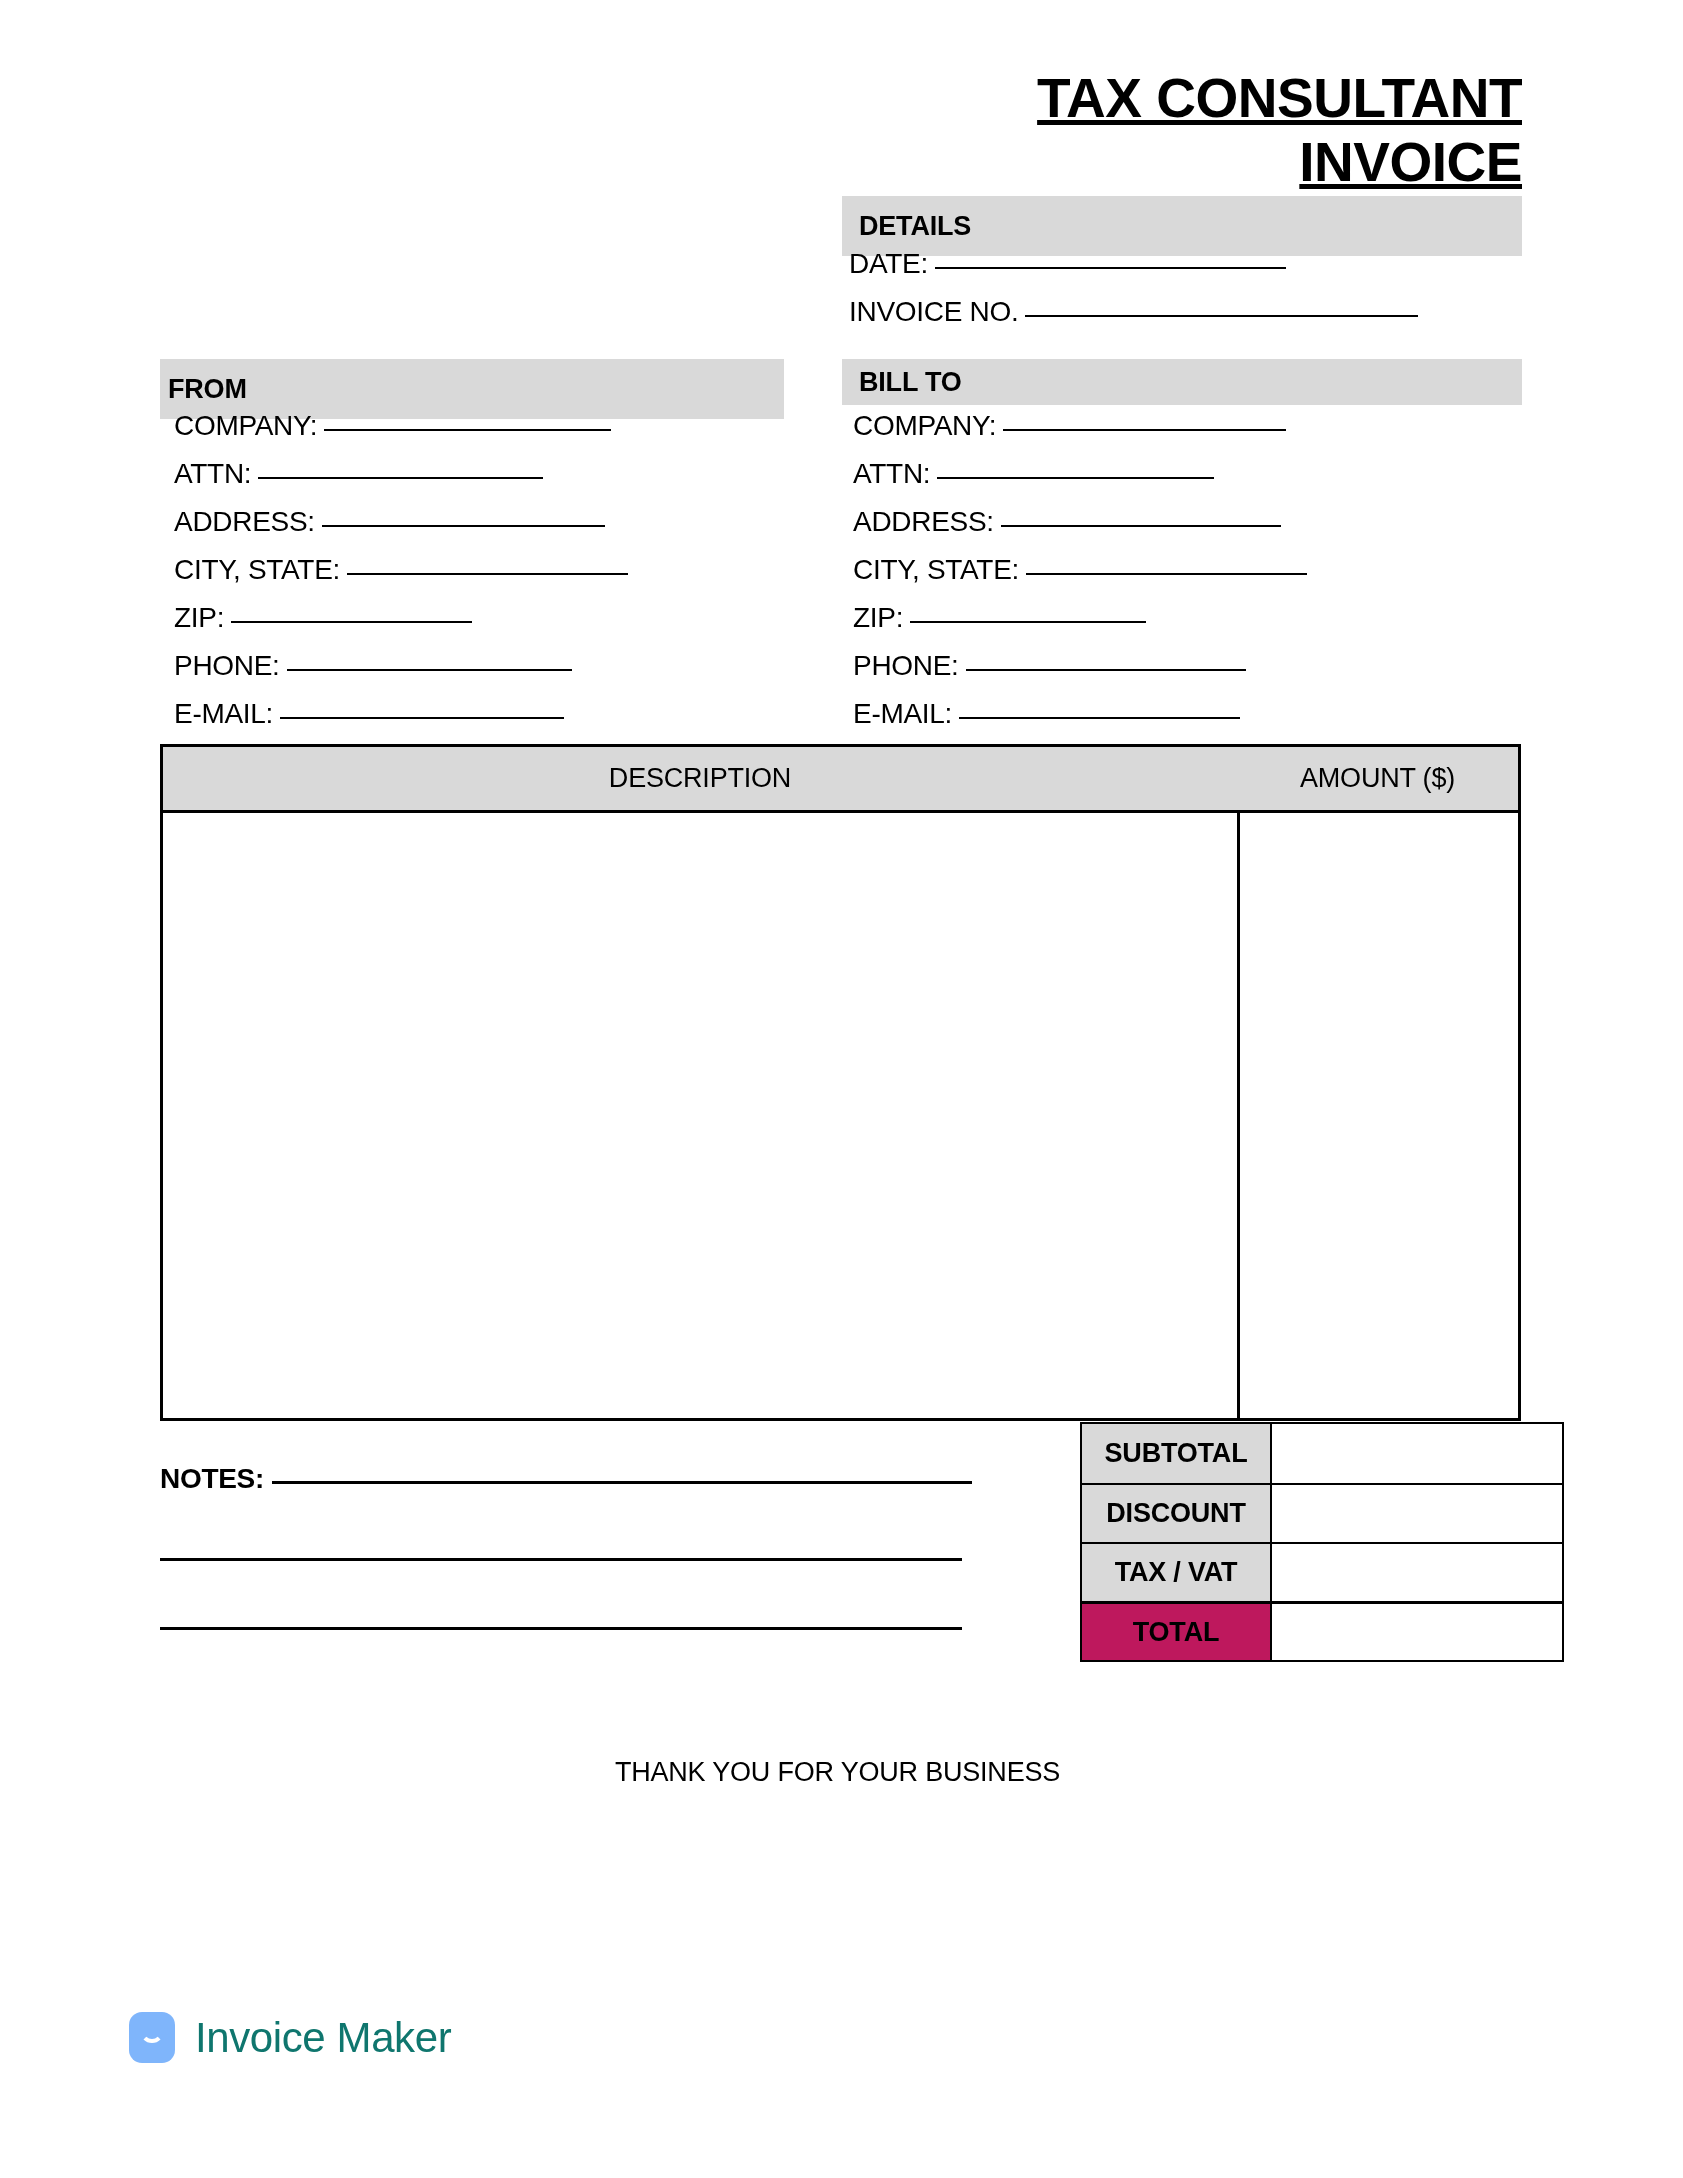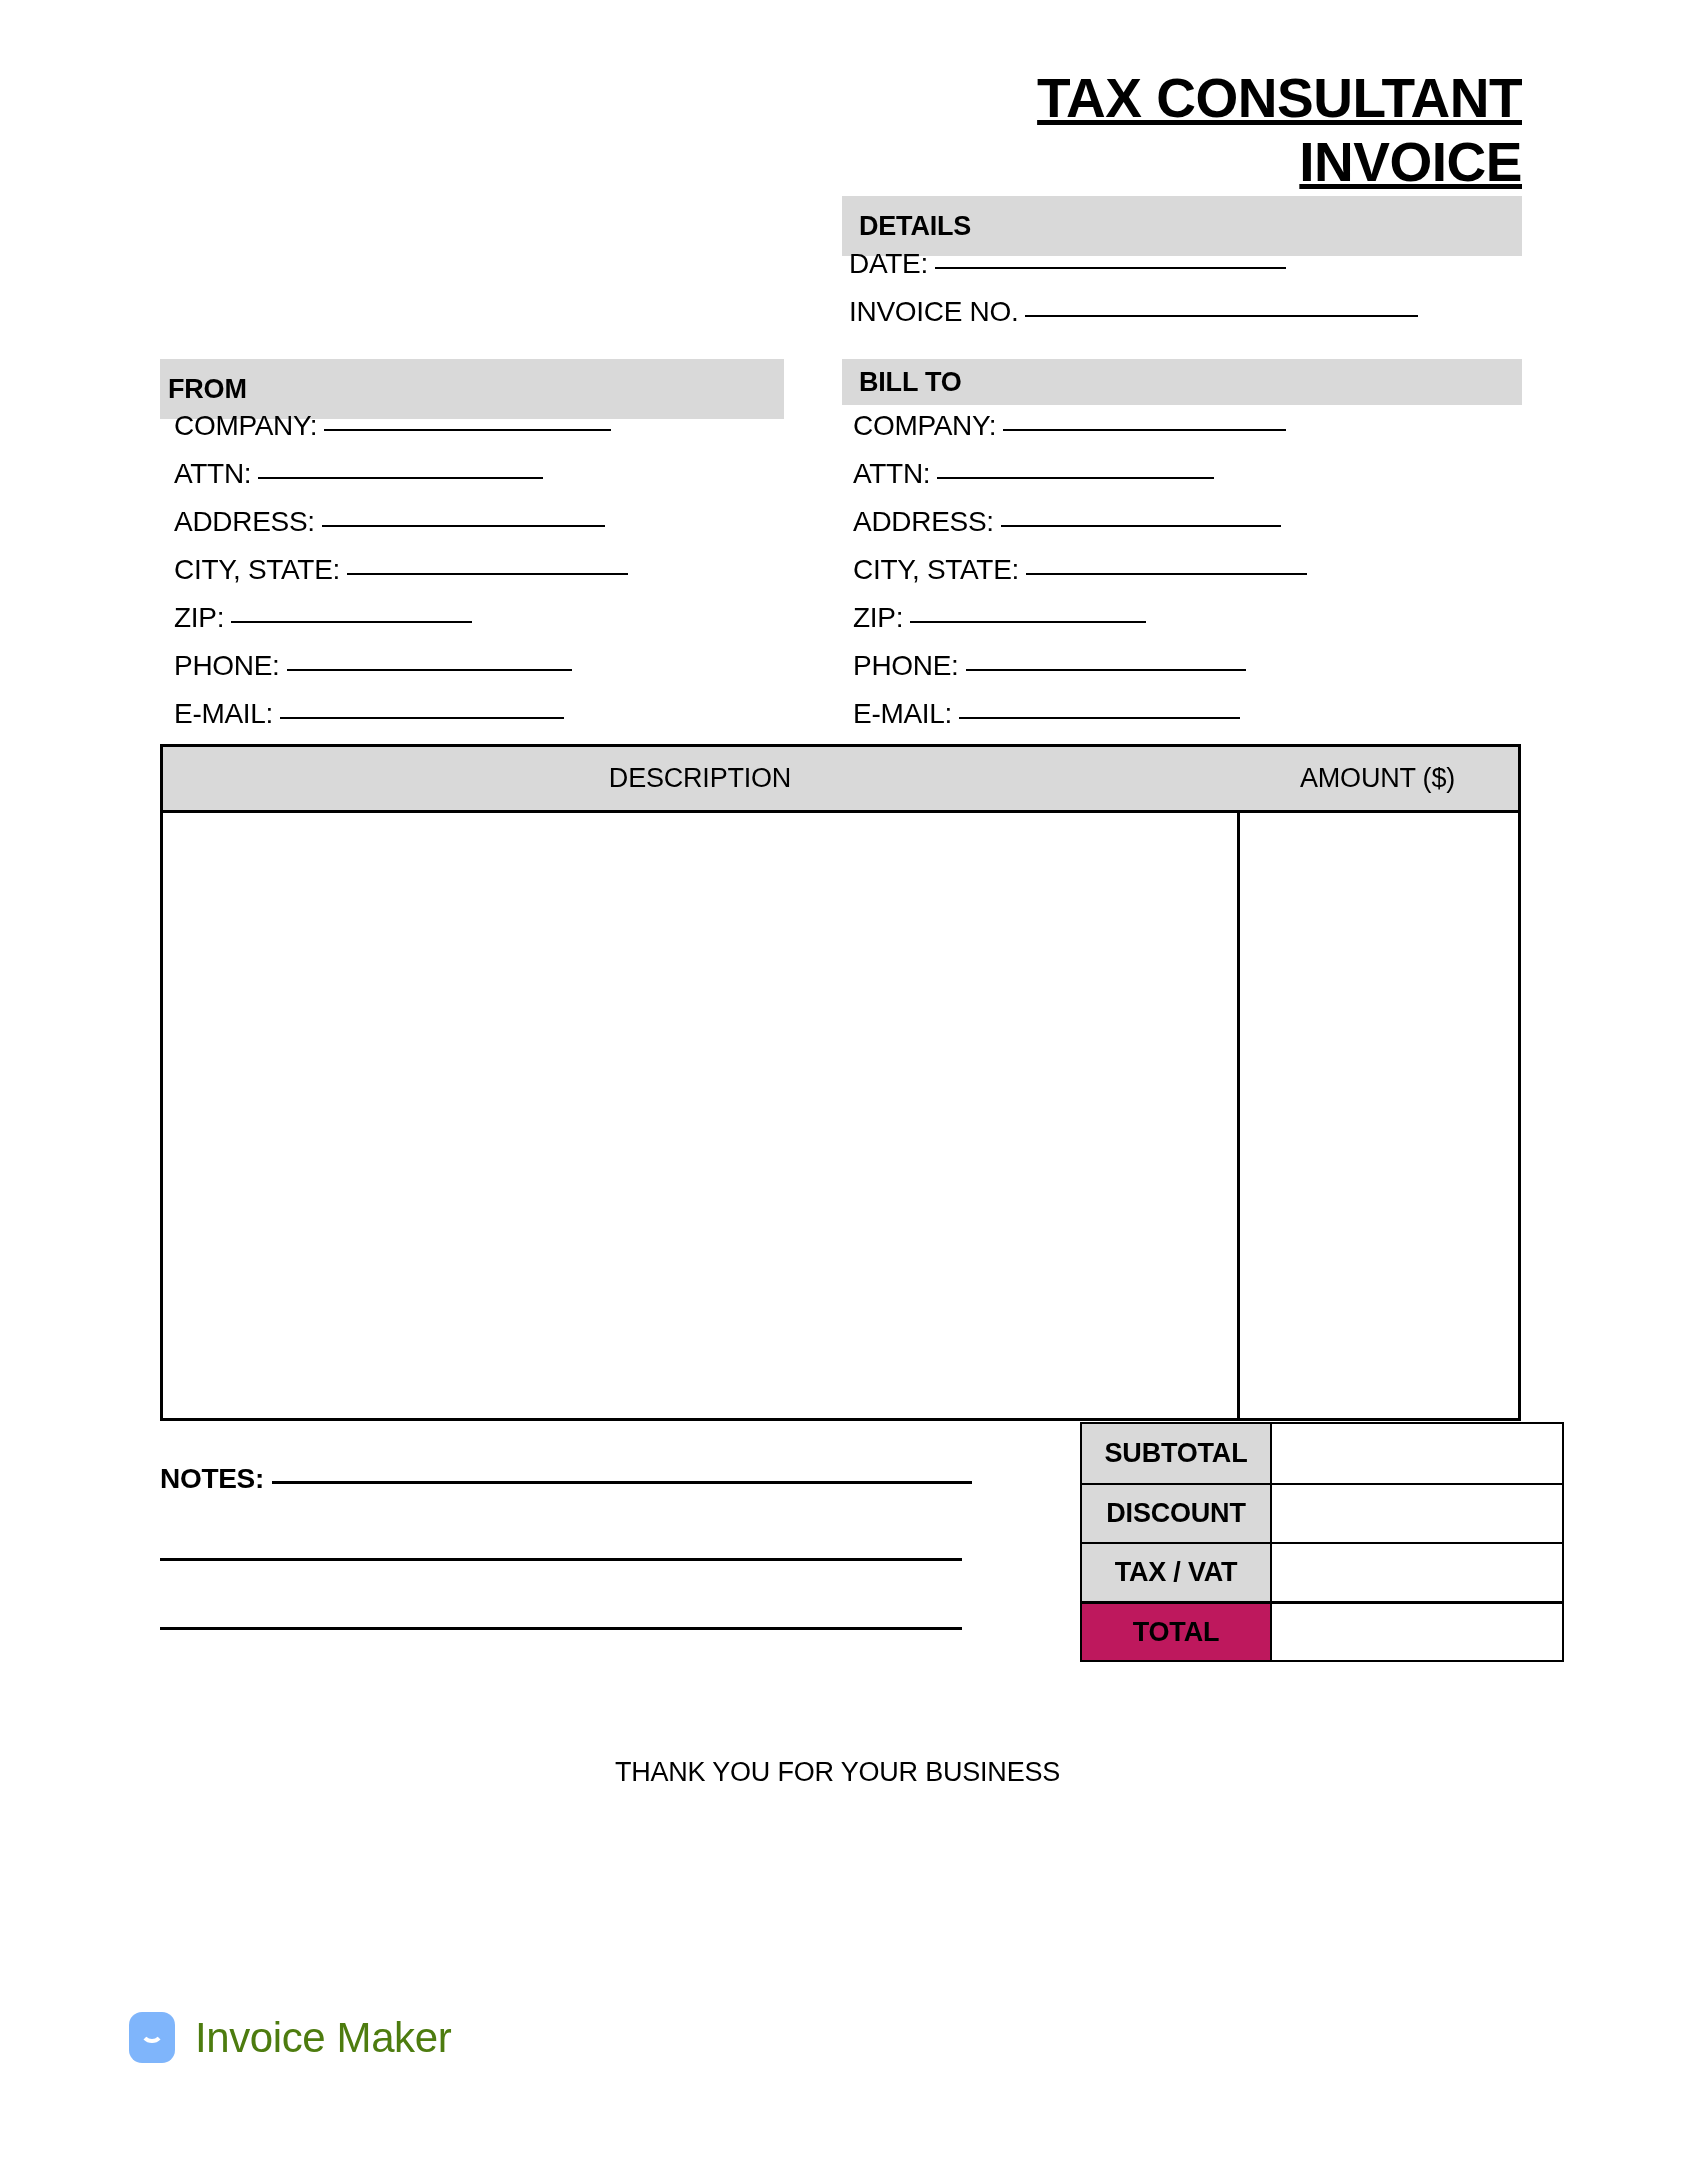--- a/index.html
+++ b/index.html
@@ -232,21 +232,21 @@
     border-top: none;
     border-left-color: transparent;
     border-right-color: transparent;
     border-radius: 0 0 14px 14px;
     box-sizing: border-box;
   }
   #brand-name {
     font-size: 42px;
     letter-spacing: -0.4px;
     margin-left: 20px;
-    color: #4d7c0f;
+    color: #0f766e;
   }
 </style>
 </head>
 <body>
 
 <div id="page">
 
   <div class="title-block">
     <div class="title-line">TAX CONSULTANT</div>
     <div class="title-line">INVOICE</div>

